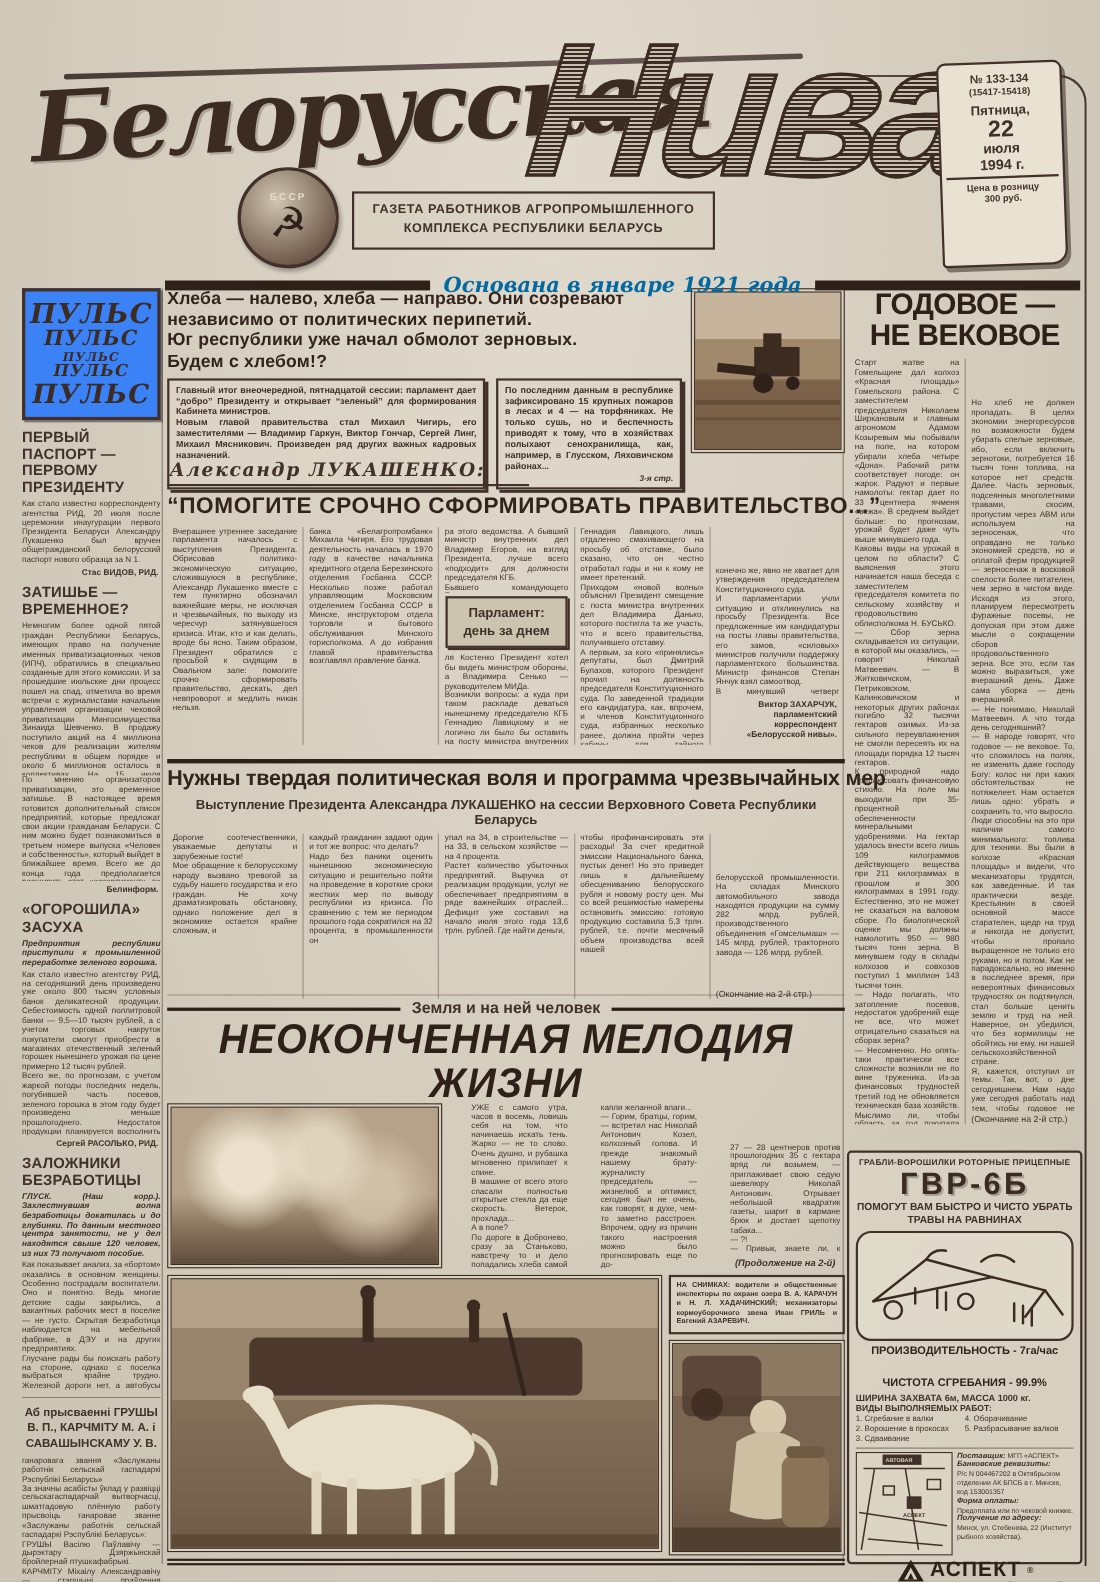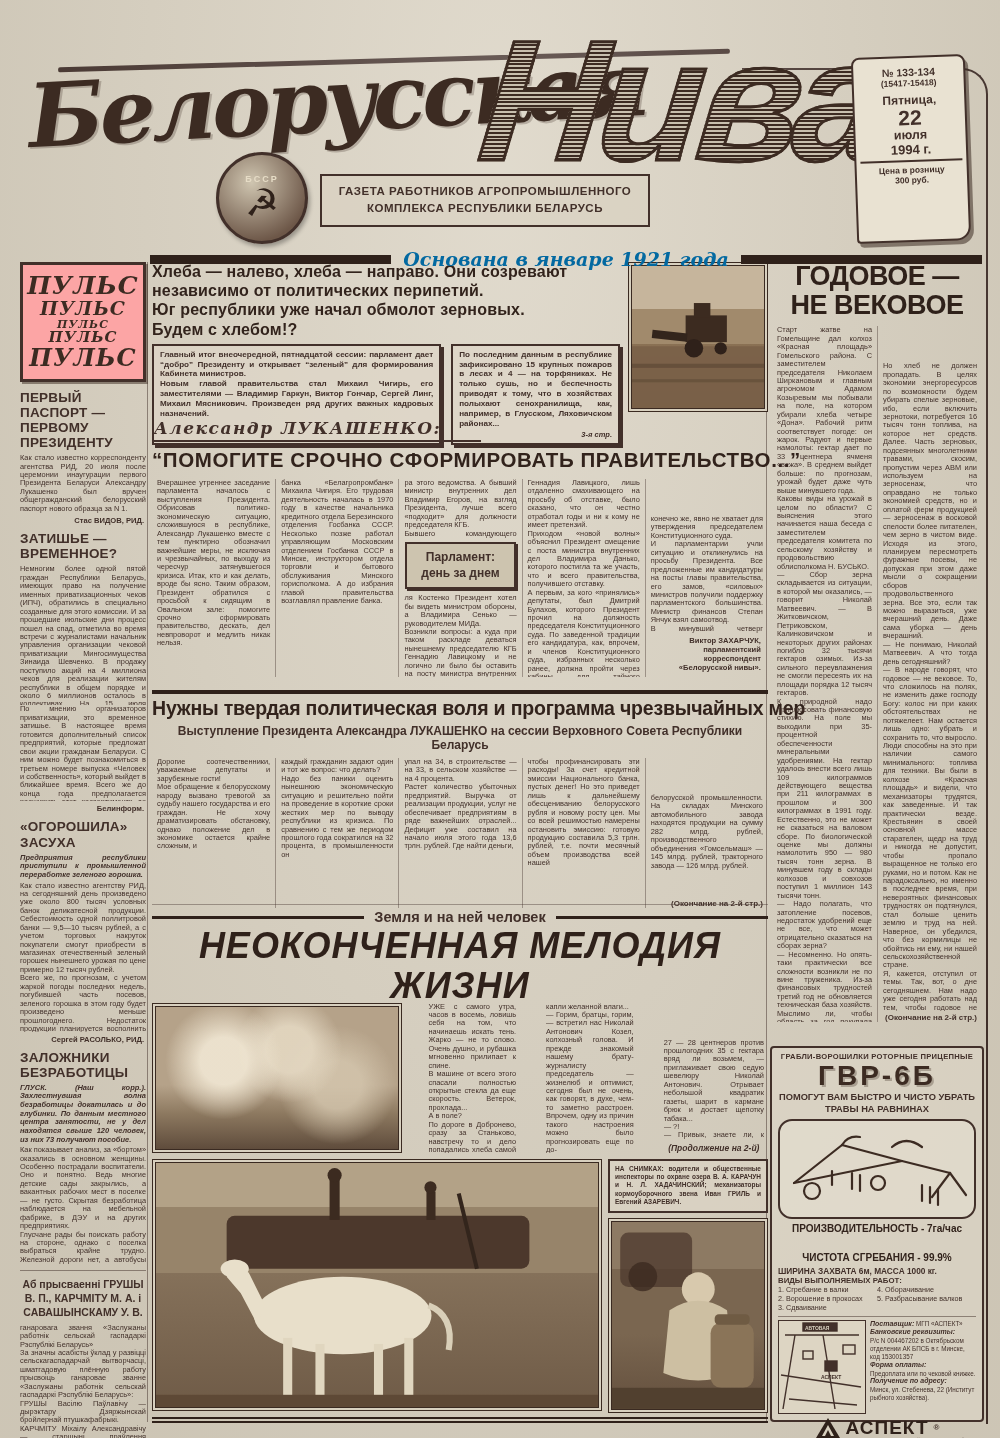--- a/index.html
+++ b/index.html
@@ -52,21 +52,21 @@
   .cal-mon{font-weight:900;font-size:12.5px;}
   .cal-yr{font-weight:900;font-size:13px;border-bottom:2px solid #42302a;padding-bottom:3px;margin-bottom:3px;}
   .cal-price{font-weight:bold;font-size:8.5px;line-height:1.2;}
   .founded{position:absolute;left:150px;top:248px;width:832px;display:flex;align-items:center;z-index:2;}
   .fbar{flex:1;height:9px;background:#2f211a;}
   .ftext{font-family:"DejaVu Serif",serif;font-style:italic;font-weight:bold;font-size:19px;
         padding:0 12px;white-space:nowrap;color:#0369a1;}
 
   
   .leftrail{position:absolute;left:20px;top:262px;width:126px;z-index:1;}
-  .pulse{border:3px solid #42302a;background:#fca5a5;box-shadow:2px 2px 0 rgba(60,43,34,.5);
+  .pulse{border:3px solid #42302a;background:#3b82f6;box-shadow:2px 2px 0 rgba(60,43,34,.5);
         text-align:center;font-family:"DejaVu Serif",serif;font-weight:900;font-style:italic;
         padding:8px 2px;margin-bottom:8px;color:#3c2b22;}
   .pulse div{line-height:1.04;letter-spacing:1px;}
   .pulse .p0{font-size:25px;} .pulse .p1{font-size:19px;} .pulse .p2{font-size:11px;}
   .pulse .p3{font-size:15px;} .pulse .p4{font-size:24px;}
   .ltitle{font-size:13.5px;font-weight:900;line-height:1.12;margin:6px 0 4px;letter-spacing:.2px;}
   .decree{border-top:1px solid rgba(66,48,42,.5);margin-top:6px;padding-top:6px;}
   .decree-head{font-family:"DejaVu Serif",serif;font-style:italic;font-weight:bold;font-size:12px;
         text-align:center;line-height:1.3;text-decoration:underline;margin-bottom:8px;}
   .decree-title{font-size:10.5px;font-weight:900;text-align:center;line-height:1.35;margin-bottom:4px;}
@@ -100,21 +100,21 @@
   .flexcol{display:flex;flex-direction:column;}
   .flexcol .grow{flex:1;overflow:hidden;margin-top:36px;}
 
   
   .speech{position:absolute;left:152px;top:690px;width:616px;height:212px;z-index:1;
         border-top:4px solid #2f211a;padding-top:3px;box-sizing:border-box;}
   .speech-headline{font-size:19.5px;font-weight:900;text-align:center;letter-spacing:-.2px;
         white-space:nowrap;color:#32231c;}
   .speech-sub{font-size:12px;font-weight:900;text-align:center;margin:4px 0 6px;}
   .scol{width:123.2px;padding:0 5px;height:150px;overflow:hidden;}
-  .ending{font-size:8px;font-weight:700;text-align:right;margin-top:2px;}
+  .ending{font-size:8px;font-weight:400;margin-top:2px;}
 
   
   .melody{position:absolute;left:152px;top:904px;width:616px;z-index:1;border-top:1px solid rgba(66,48,42,.4);padding-top:2px;}
   .kickline{display:flex;align-items:center;margin:2px 0;}
   .kickline .kbar{flex:1;height:3px;background:#2f211a;}
   .kickline .ktext{font-weight:900;font-size:14.5px;padding:0 10px;white-space:nowrap;}
   .melody-headline{font-style:italic;font-weight:900;font-size:36px;text-align:center;
         letter-spacing:1px;line-height:1.05;color:#2f211a;transform:scaleY(1.05);}
   .melody-sub{font-size:14px;font-weight:900;text-align:center;margin:5px 0 7px;}
   .mrow1{display:flex;gap:22px;height:150px;}

